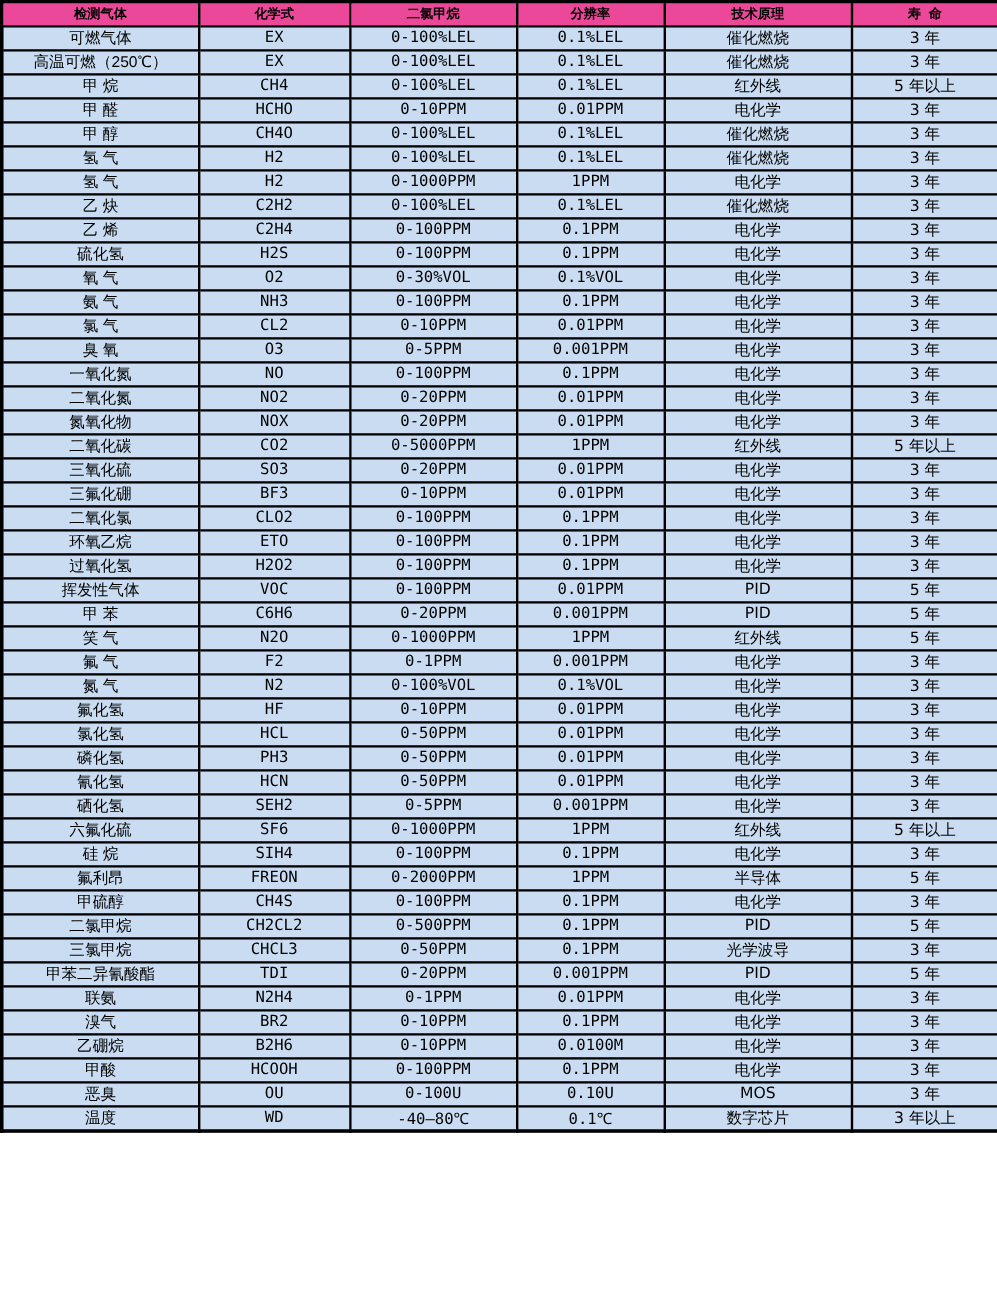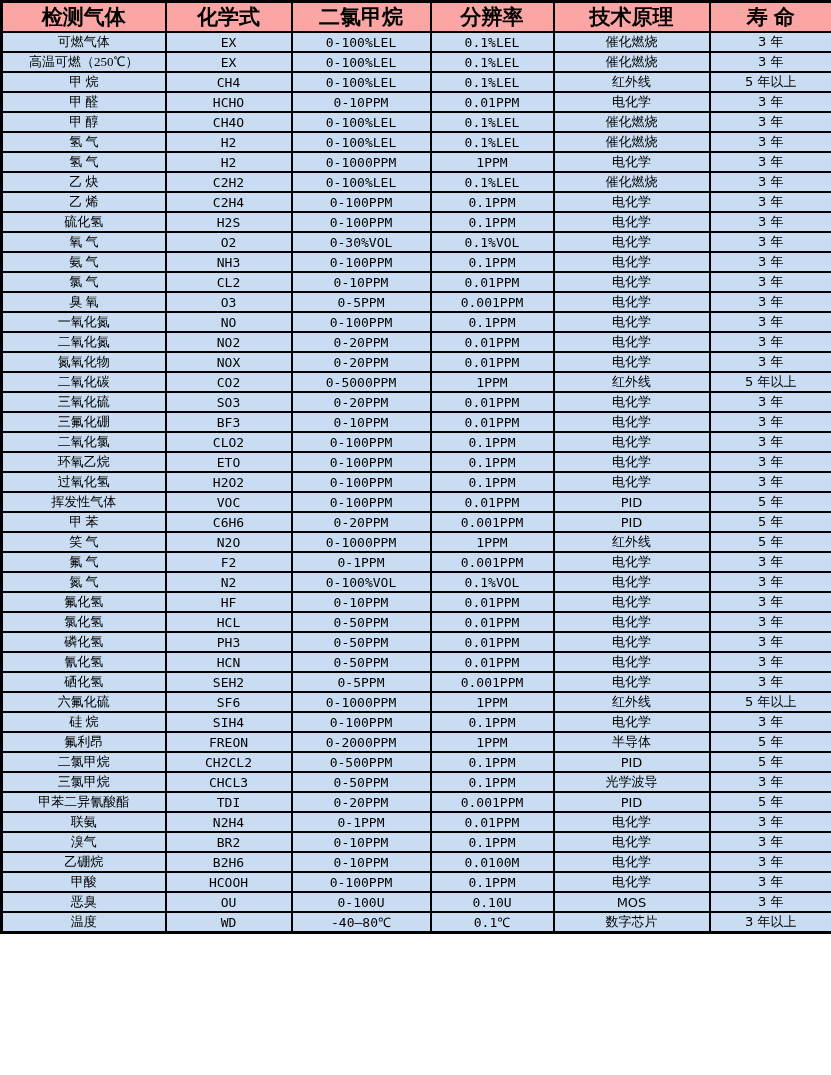--- a/index.html
+++ b/index.html
@@ -25,32 +25,32 @@
     border: 2px solid #000000;
     height: 17.5px;
     padding: 0;
     text-align: center;
     vertical-align: middle;
     color: #000000;
     overflow: hidden;
     white-space: nowrap;
   }
   table.gas-table th {
-    background: #fca5a5;
-    font-size: 21px;
+    background: #ec4899;
+    font-size: 11px;
     font-weight: bold;
-    font-family: Liberation Sans, sans-serif;
+    font-family: Liberation Mono, monospace;
   }
   table.gas-table td {
     background: #c9dcf1;
     font-size: 13px;
   }
   td.col-gas {
     font-size: 14px;
-    font-family: Liberation Serif, serif;
+    font-family: Liberation Sans, sans-serif;
   }
   td.col-mono {
     font-family: "DejaVu Sans Mono", "Liberation Mono", monospace;
     font-size: 13px;
   }
   td.col-cn {
     font-size: 13.5px;
   }
   col.c0 { width: 164px; }
   col.c1 { width: 126px; }
@@ -365,20 +365,28 @@
         </tr>
         <tr>
           <td class="col-gas">氟利昂</td>
           <td class="col-mono">FREON</td>
           <td class="col-mono">0-2000PPM</td>
           <td class="col-mono">1PPM</td>
           <td class="col-cn">半导体</td>
           <td class="col-cn">5 年</td>
         </tr>
         <tr>
+          <td class="col-gas">甲硫醇</td>
+          <td class="col-mono">CH4S</td>
+          <td class="col-mono">0-100PPM</td>
+          <td class="col-mono">0.1PPM</td>
+          <td class="col-cn">电化学</td>
+          <td class="col-cn">3 年</td>
+        </tr>
+        <tr>
           <td class="col-gas">二氯甲烷</td>
           <td class="col-mono">CH2CL2</td>
           <td class="col-mono">0-500PPM</td>
           <td class="col-mono">0.1PPM</td>
           <td class="col-cn">PID</td>
           <td class="col-cn">5 年</td>
         </tr>
         <tr>
           <td class="col-gas">三氯甲烷</td>
           <td class="col-mono">CHCL3</td>

